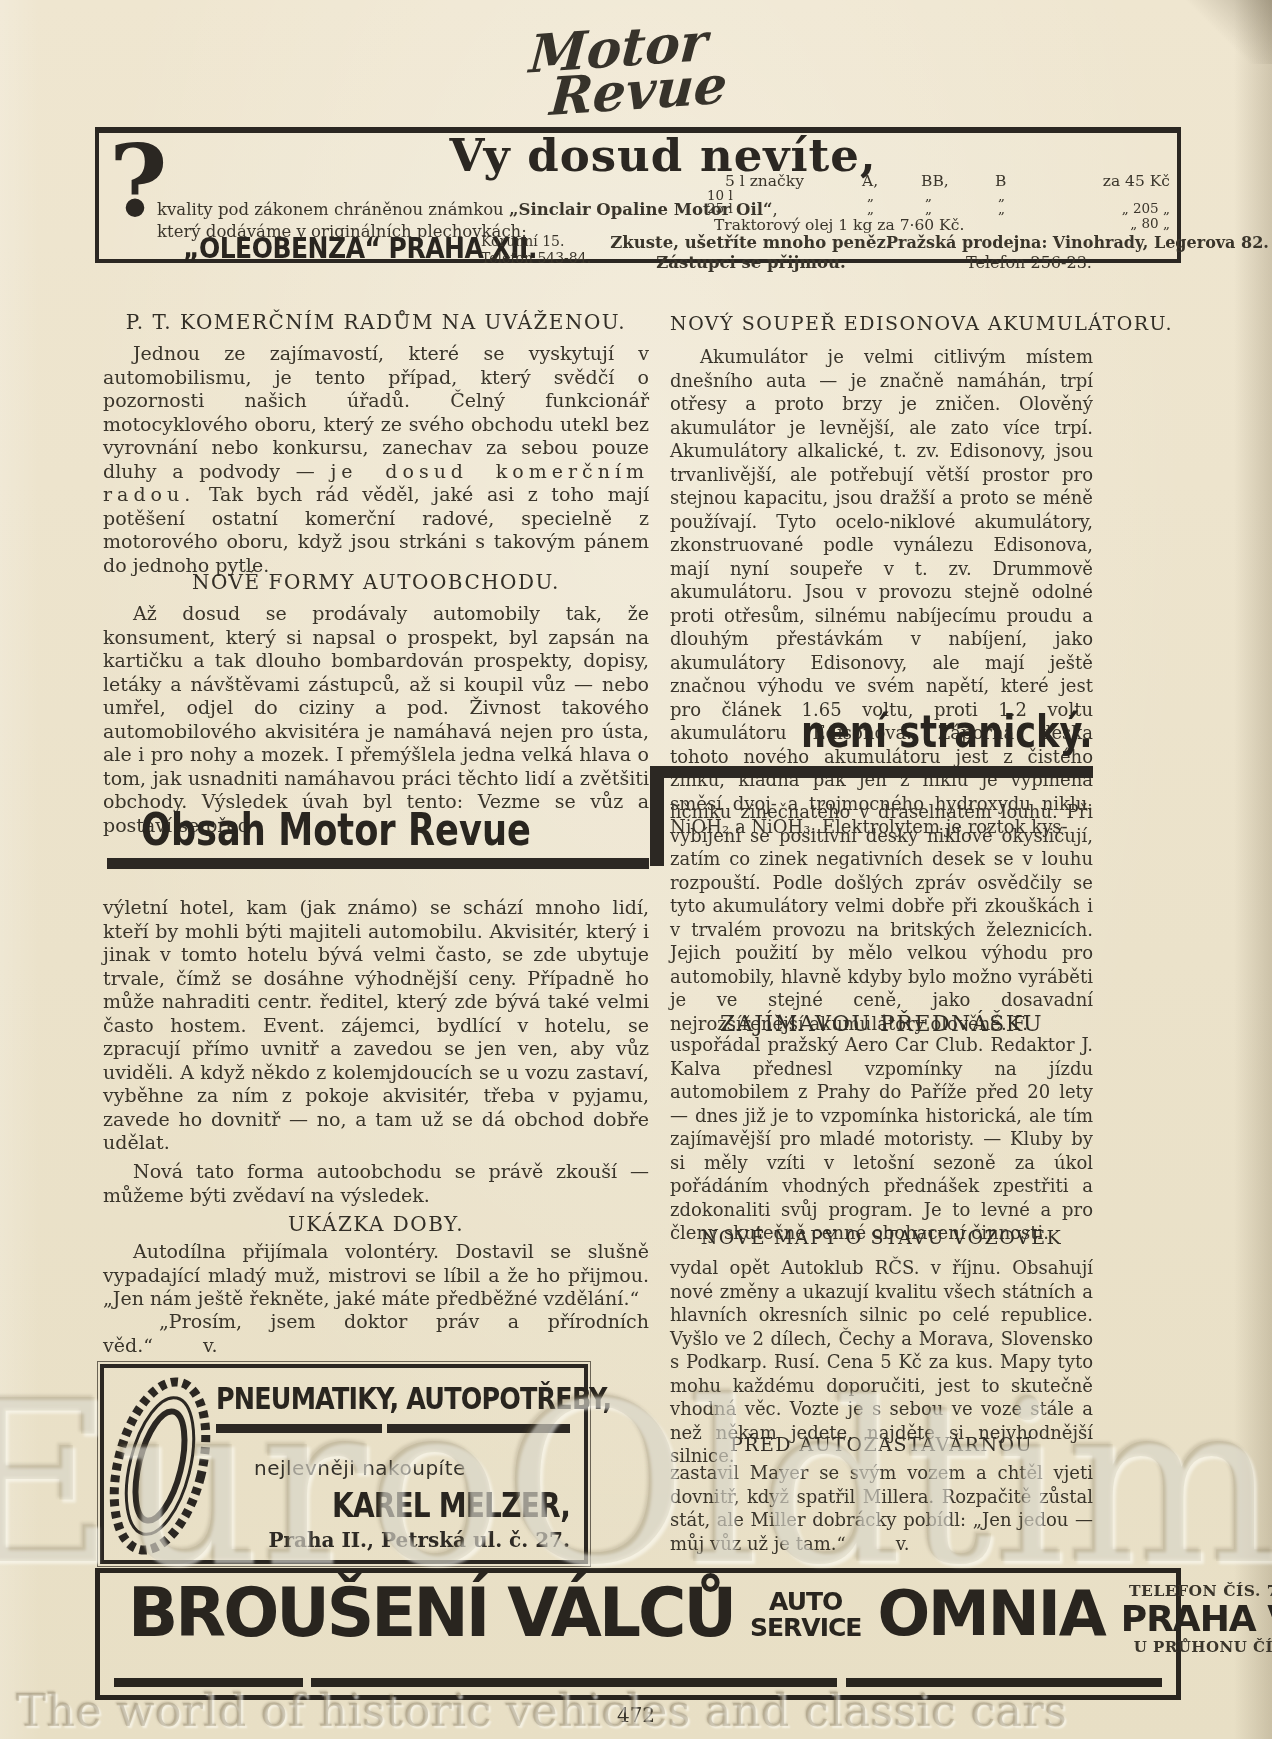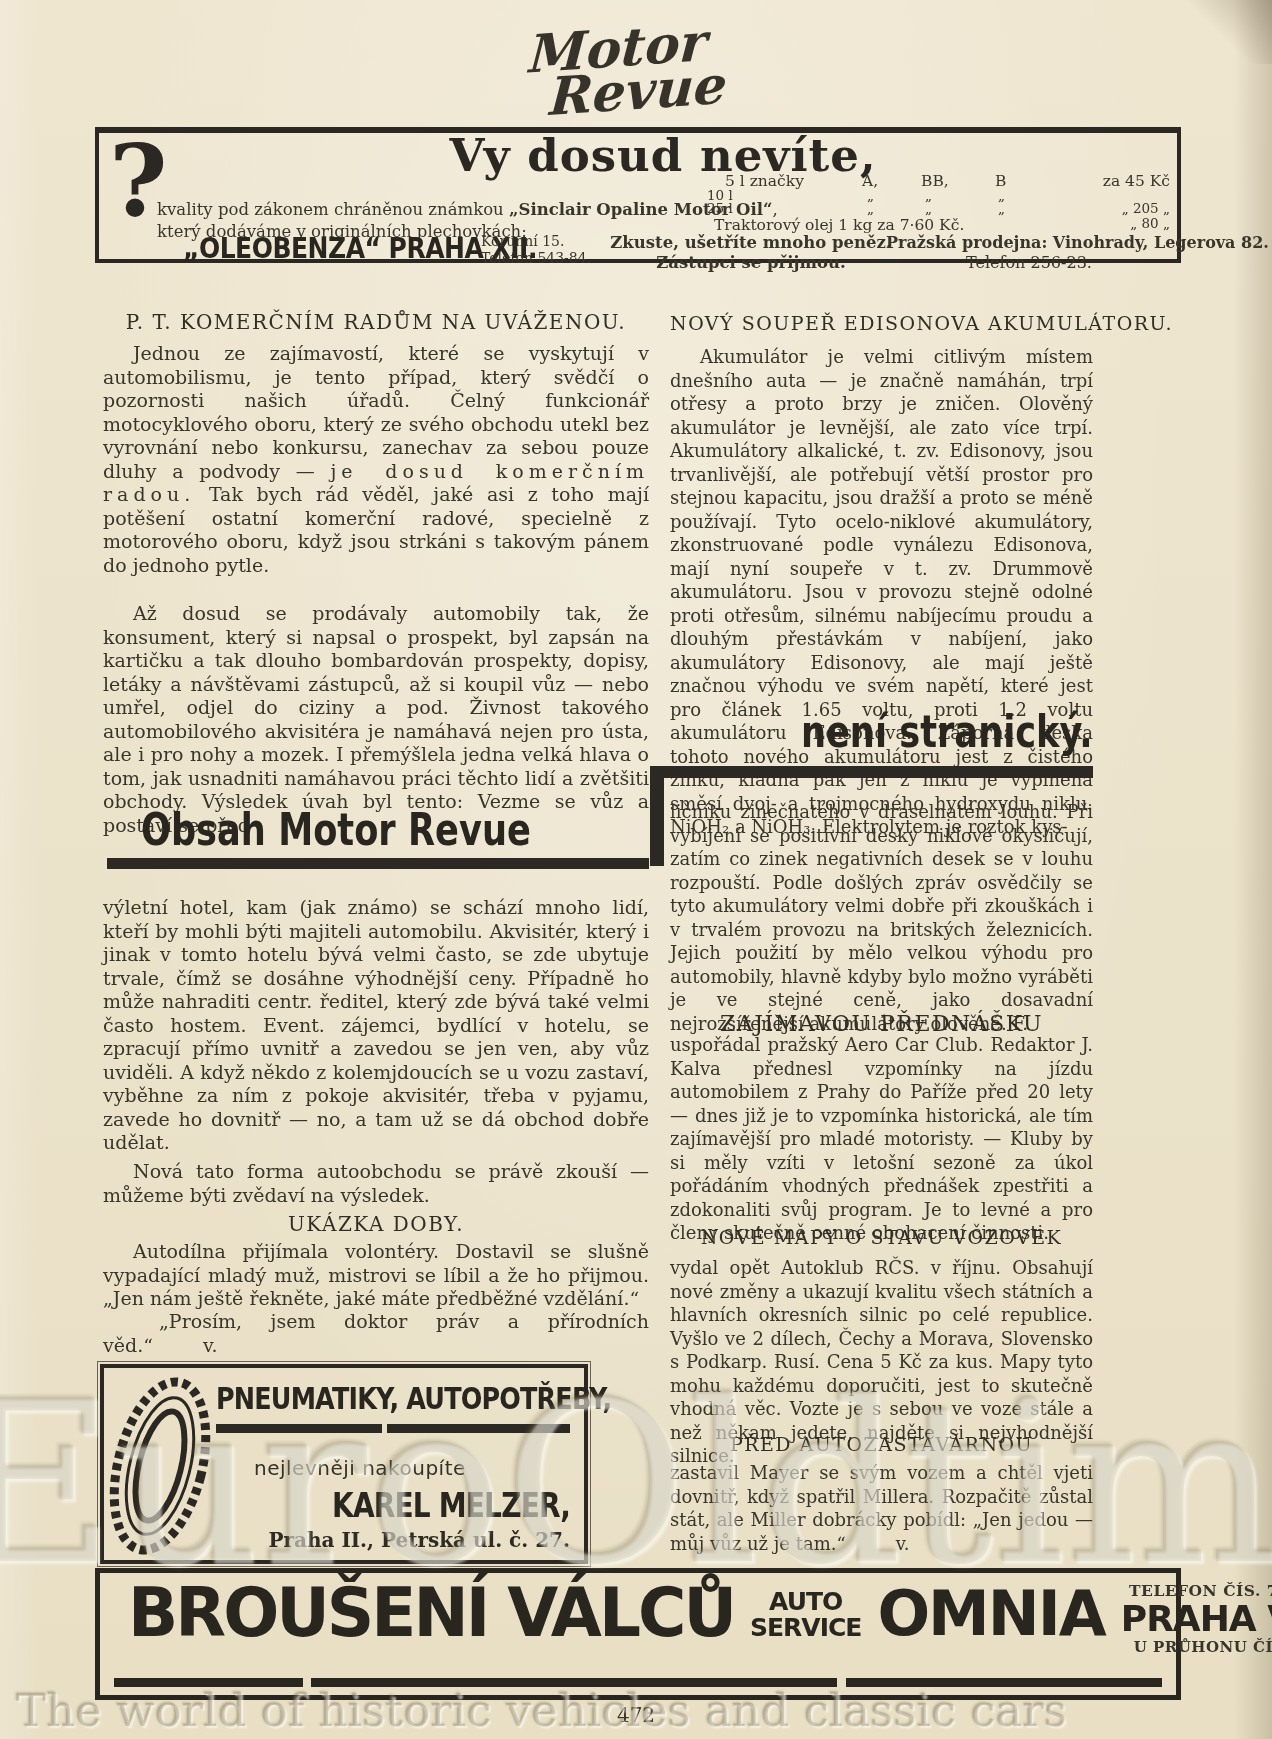--- a/index.html
+++ b/index.html
@@ -118,20 +118,21 @@
     </div>
     <div class="abs center" style="left:787px;top:100px;width:286px;">
       <div style="font-size:16px;line-height:20px;white-space:nowrap;font-weight:700;">Pražská prodejna: Vinohrady, Legerova 82.</div>
       <div style="font-size:16px;line-height:20px;">Telefon 256-23.</div>
     </div>
   </div>
 
   <div class="abs" style="left:103px;top:310px;width:546px;height:1050px;">
     <h3 class="abs art-h" style="left:0;right:0;top:0;margin:0;">P. T. KOMERČNÍM RADŮM NA UVÁŽENOU.</h3>
     <p class="abs body ind" style="left:0;right:0;top:32px;margin:0;"><span>Jednou ze zajímavostí, které se vyskytují v automobilismu, je tento případ, který svědčí o pozornosti našich úřadů. Čelný funkcionář motocyklového oboru, který ze svého obchodu utekl bez vyrovnání nebo konkursu, zanechav za sebou pouze dluhy a podvody — </span><span class="emph">je dosud komerčním radou.</span><span> Tak bych rád věděl, jaké asi z toho mají potěšení ostatní komerční radové, specielně z motorového oboru, když jsou strkáni s takovým pánem do jednoho pytle.</span></p>
+    <h3 class="abs art-h" style="left:0;right:0;top:260px;margin:0;">NOVÉ FORMY AUTOOBCHODU.</h3>
     <p class="abs body ind" style="left:0;right:0;top:292px;margin:0;">Až dosud se prodávaly automobily tak, že konsument, který si napsal o prospekt, byl zapsán na kartičku a tak dlouho bombardován prospekty, dopisy, letáky a návštěvami zástupců, až si koupil vůz — nebo umřel, odjel do ciziny a pod. Živnost takového automobilového akvisitéra je namáhavá nejen pro ústa, ale i pro nohy a mozek. I přemýšlela jedna velká hlava o tom, jak usnadniti namáhavou práci těchto lidí a zvětšiti obchody. Výsledek úvah byl tento: Vezme se vůz a postaví se před</p>
     <div class="abs heavy slogan-l" style="left:38px;top:498px;">Obsah Motor Revue</div>
     <div class="abs rule" style="left:4px;top:548px;width:542px;height:11px;"></div>
     <p class="abs body" style="left:0;right:0;top:586px;margin:0;">výletní hotel, kam (jak známo) se schází mnoho lidí, kteří by mohli býti majiteli automobilu. Akvisitér, který i jinak v tomto hotelu bývá velmi často, se zde ubytuje trvale, čímž se dosáhne výhodnější ceny. Případně ho může nahraditi centr. ředitel, který zde bývá také velmi často hostem. Event. zájemci, bydlící v hotelu, se zpracují přímo uvnitř a zavedou se jen ven, aby vůz uviděli. A když někdo z kolemjdoucích se u vozu zastaví, vyběhne za ním z pokoje akvisitér, třeba v pyjamu, zavede ho dovnitř — no, a tam už se dá obchod dobře udělat.</p>
     <p class="abs body ind" style="left:0;right:0;top:850px;margin:0;">Nová tato forma autoobchodu se právě zkouší — můžeme býti zvědaví na výsledek.</p>
     <h3 class="abs art-h" style="left:0;right:0;top:902px;margin:0;">UKÁZKA DOBY.</h3>
     <p class="abs body" style="left:0;right:0;top:1000px;margin:0;text-indent:56px;"><span>„Prosím, jsem doktor práv a přírodních věd.“</span><span class="sig">v.</span></p>
     <p class="abs body ind" style="left:0;right:0;top:930px;margin:0;">Autodílna přijímala volontéry. Dostavil se slušně vypadající mladý muž, mistrovi se líbil a že ho přijmou. „Jen nám ještě řekněte, jaké máte předběžné vzdělání.“</p>
   </div>
 

